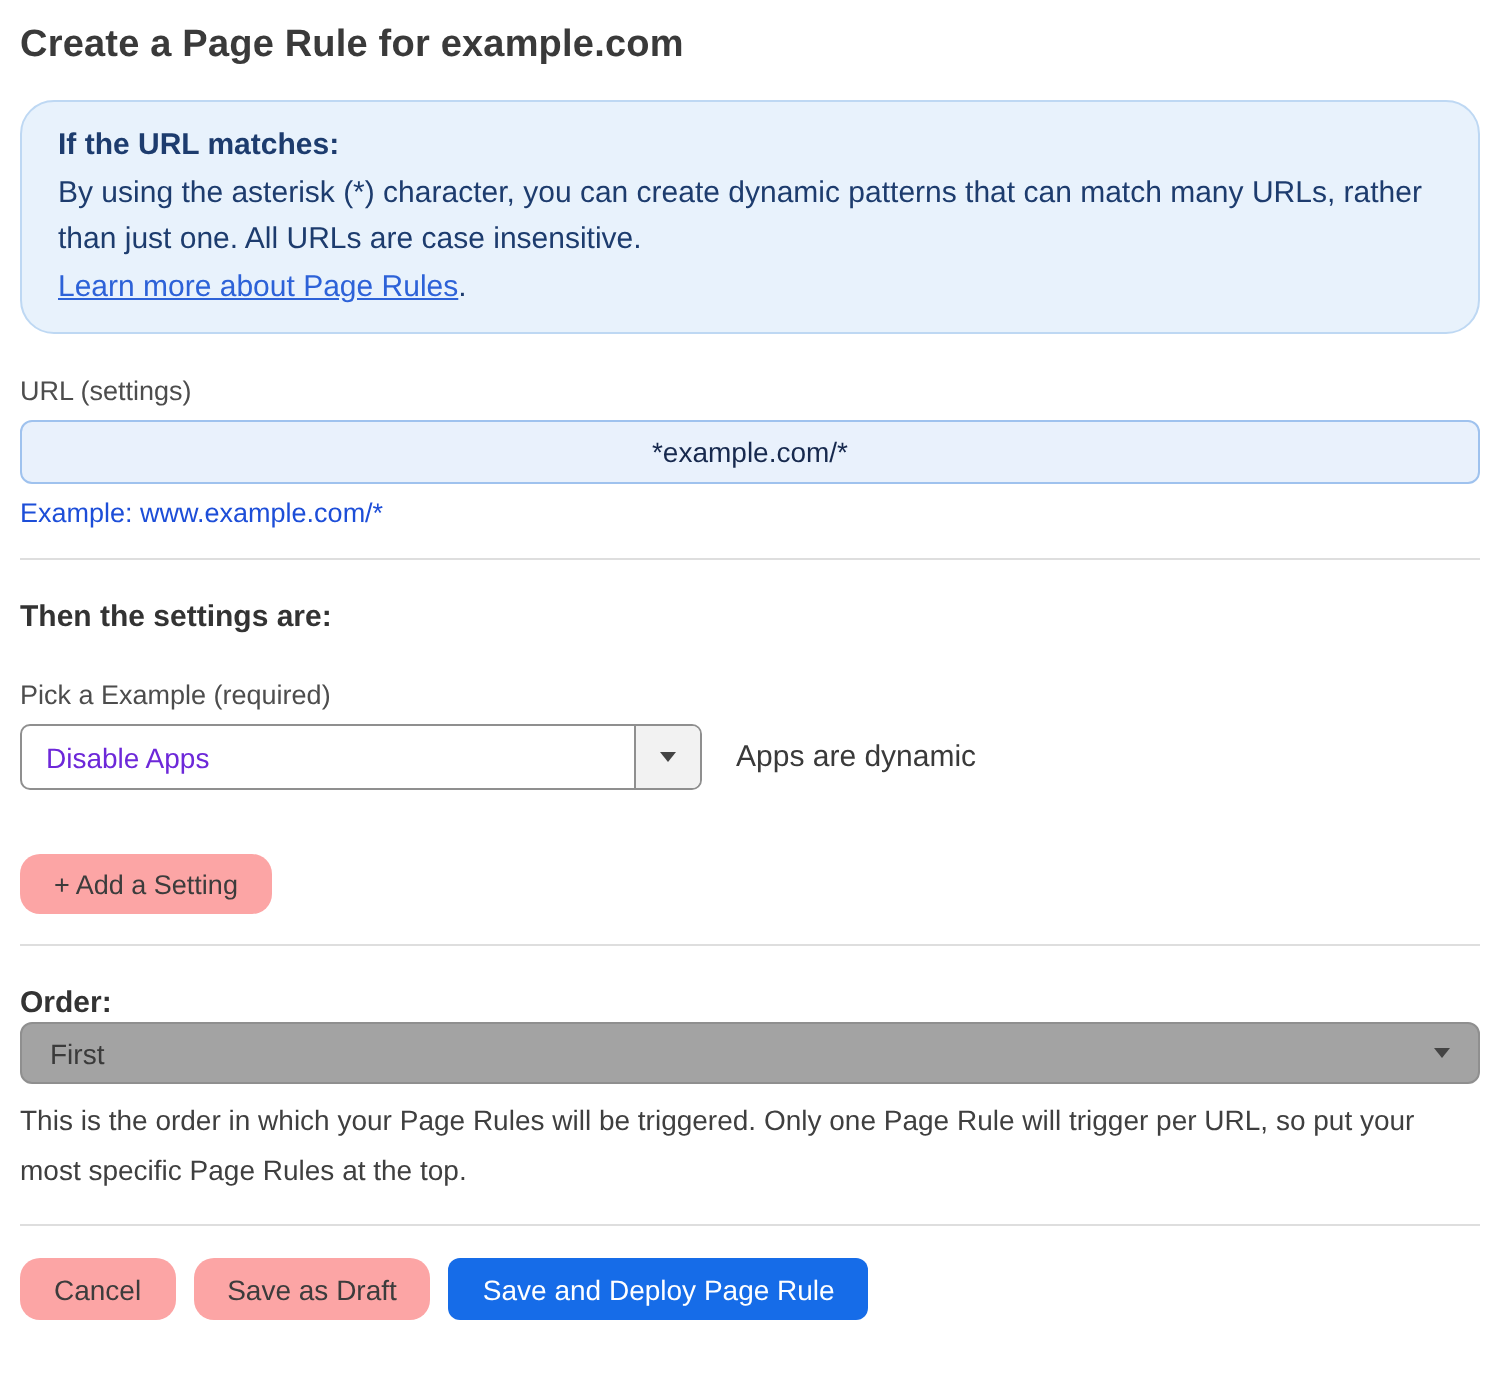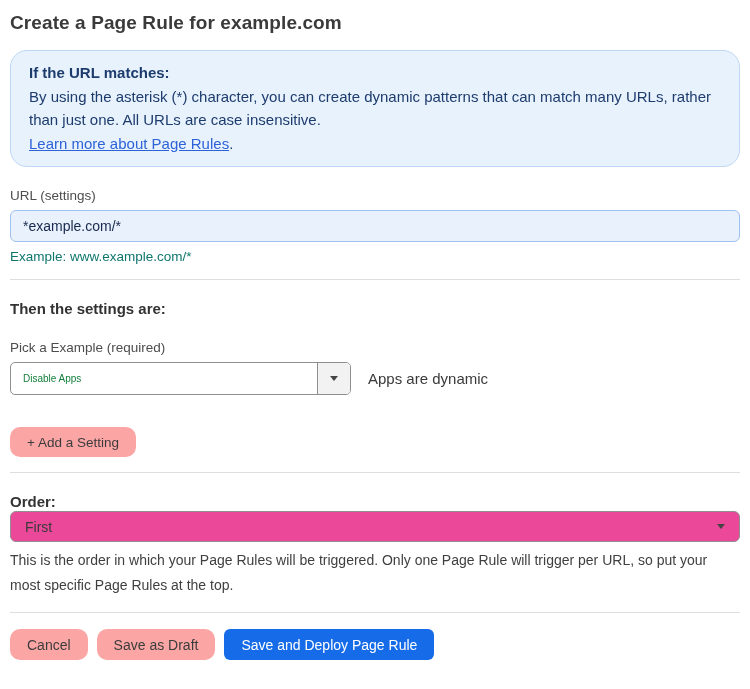--- a/index.html
+++ b/index.html
@@ -51,25 +51,26 @@
     width: 100%;
     height: 32px;
     background: #e9f1fc;
     border: 1px solid #9fc2ee;
     border-radius: 6px;
     padding: 0 12px;
     font-size: 14px;
     font-family: "Liberation Sans", "DejaVu Sans", sans-serif;
     color: #17294e;
     outline: none;
+    text-align: center;
   }
 
   .hint {
     font-size: 13.5px;
-    color: #0f766e;
+    color: #1d4ed8;
     margin-top: 7px;
   }
 
   .divider {
     border: none;
     border-top: 1px solid #dedede;
     margin: 15px 0 0 0;
   }
 
   h2.section-heading {
@@ -95,22 +96,22 @@
     border-radius: 5px;
     background: #ffffff;
     overflow: hidden;
     cursor: pointer;
   }
   .dropdown-value {
     flex: 1;
     display: flex;
     align-items: center;
     padding: 0 12px;
-    font-size: 10px;
-    color: #15803d;
+    font-size: 14px;
+    color: #6d28d9;
   }
   .dropdown-arrow {
     width: 33px;
     display: flex;
     align-items: center;
     justify-content: center;
     background: #f2f2f2;
     border-left: 1px solid #8f8f8f;
   }
   .caret {
@@ -146,21 +147,21 @@
   }
 
   .select-full {
     display: flex;
     align-items: center;
     justify-content: space-between;
     width: 100%;
     height: 31px;
     border: 1px solid #8f8f8f;
     border-radius: 6px;
-    background: #ec4899;
+    background: #a3a3a3;
     padding: 0 14px;
     font-size: 14px;
     color: #3a3a3a;
     cursor: pointer;
     margin-top: 1px;
   }
 
   .help-text {
     font-size: 14px;
     line-height: 25px;

